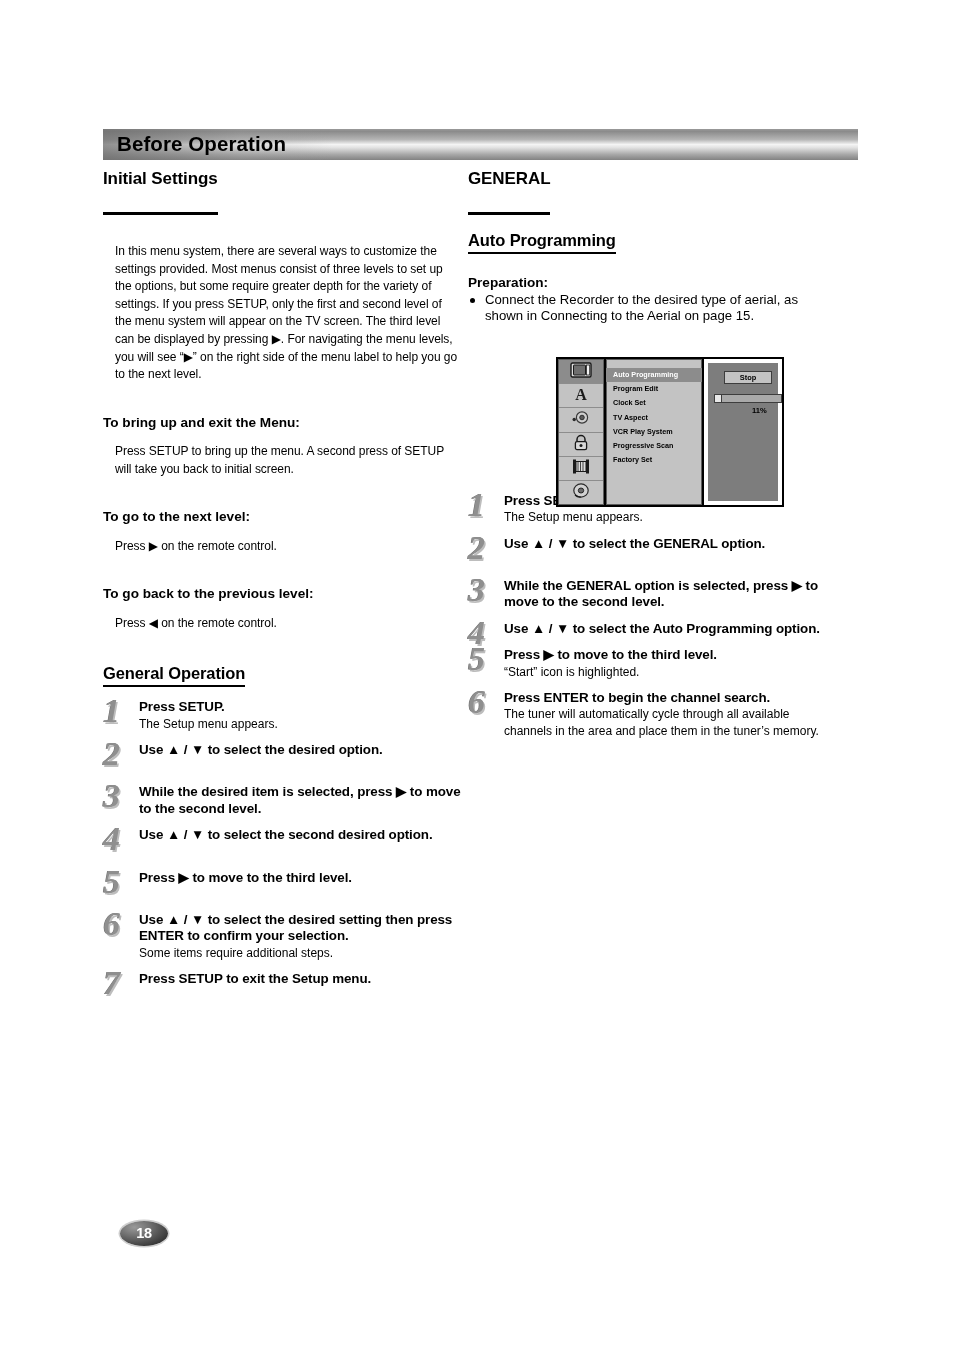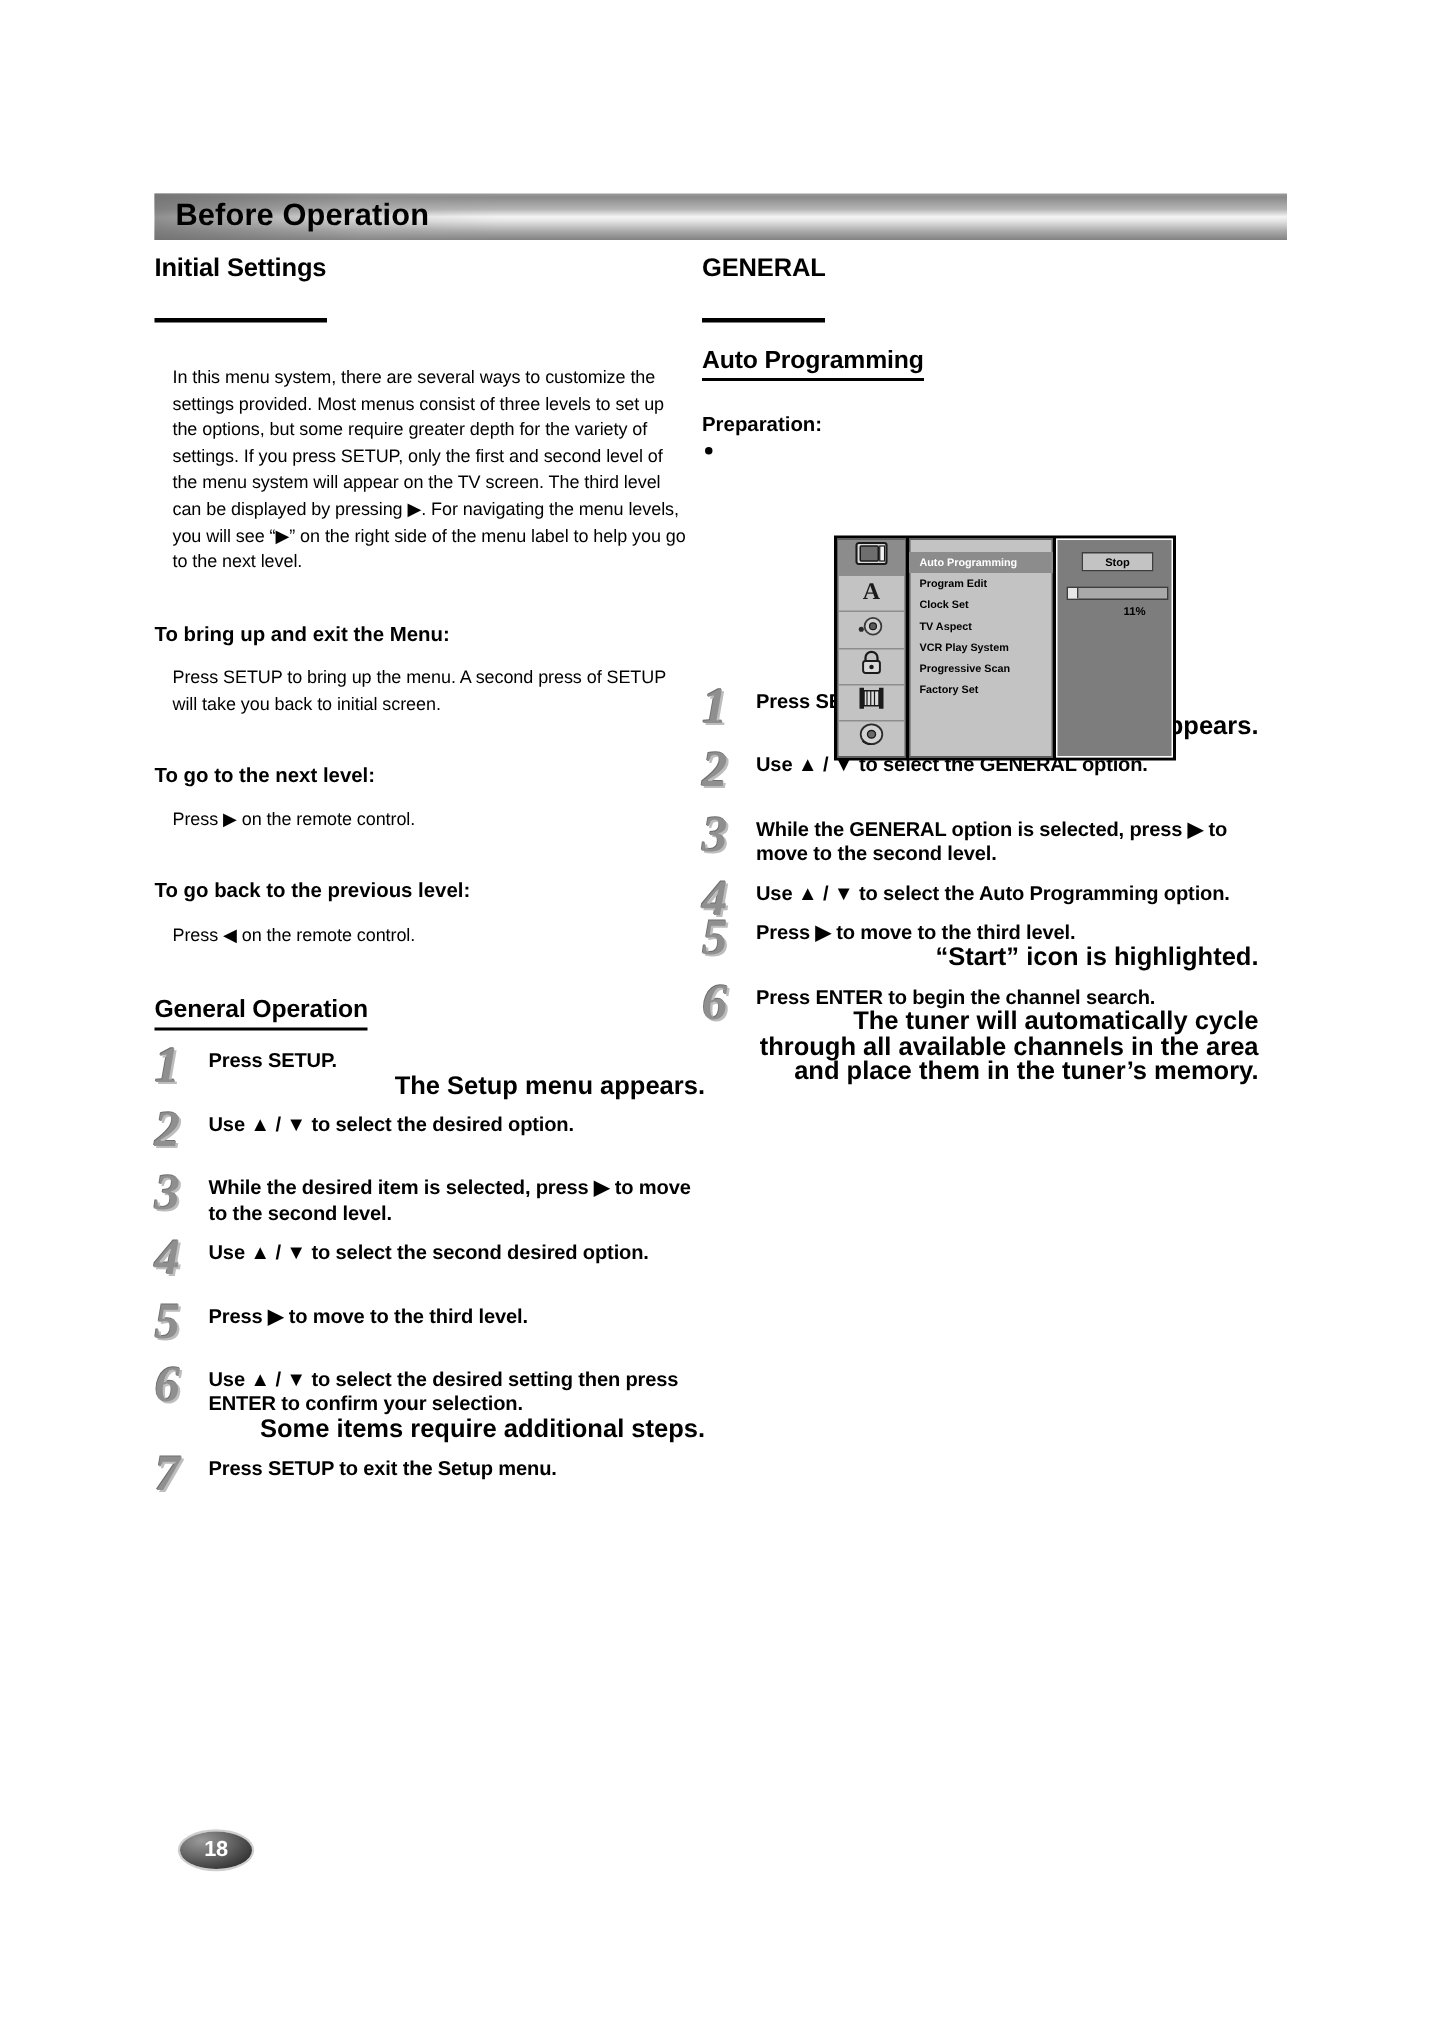--- a/index.html
+++ b/index.html
@@ -145,24 +145,23 @@
     text-shadow: 1.5px 1.5px 0 #bdbdbd, -0.5px -0.5px 0 #6f6f6f;
     text-align: left;
   }
   .step-main {
     font-size: 13.4px;
     font-weight: bold;
     line-height: 16.4px;
     letter-spacing: -0.1px;
   }
   .step-sub {
-    font-size: 17px;
-    font-weight: bold;
+    font-size: 12px;
+    font-weight: normal;
     line-height: 16.4px;
-    text-align: right;
   }
 
   
   .osd {
     position: absolute;
     left: 556px;
     top: 357px;
     width: 228px;
     height: 150px;
     background: #000;
@@ -209,21 +208,21 @@
     background: #8c8c8c;
     color: #ffffff;
     margin-left: -1px;
     padding-left: 7px;
     margin-right: -1px;
   }
 
   .osd-pane {
     flex: 1;
     background: #7d7d7d;
-    border: 1px solid #ffffff;
+    border: 4px solid #ffffff;
     box-sizing: border-box;
     position: relative;
   }
   .osd-btn {
     position: absolute;
     left: 16px;
     top: 8px;
     width: 48px;
     height: 13px;
     background: #c3c3c3;
@@ -381,20 +380,21 @@
 
     <div class="gap-12"></div>
 
 
     <div class="gap-8"></div>
 
     <div class="lead">Preparation:</div>
 
     <div class="bullet-row">
       <span class="bullet-dot"></span>
+      <span>Connect the Recorder to the desired type of aerial, as shown in Connecting to the Aerial on page 15.</span>
     </div>
 
     
     <div style="height:168px"></div>
 
     <div class="steps">
 
       <div class="step">
         <div class="step-num">1</div>
         <div class="step-main">Press SETUP.</div>

